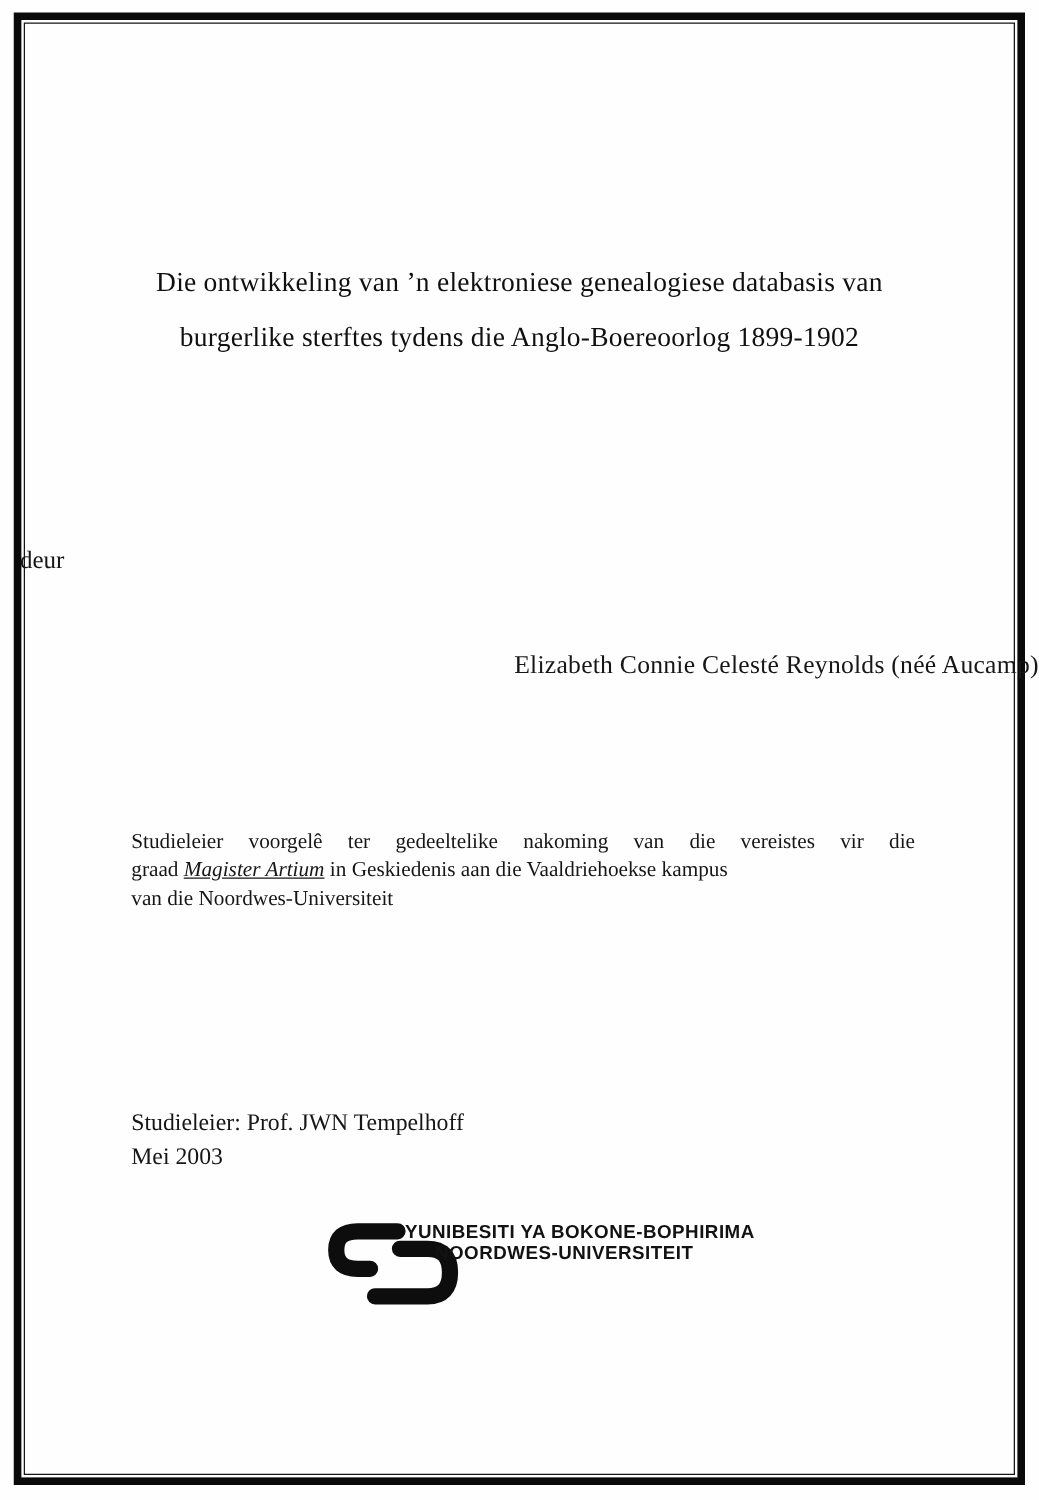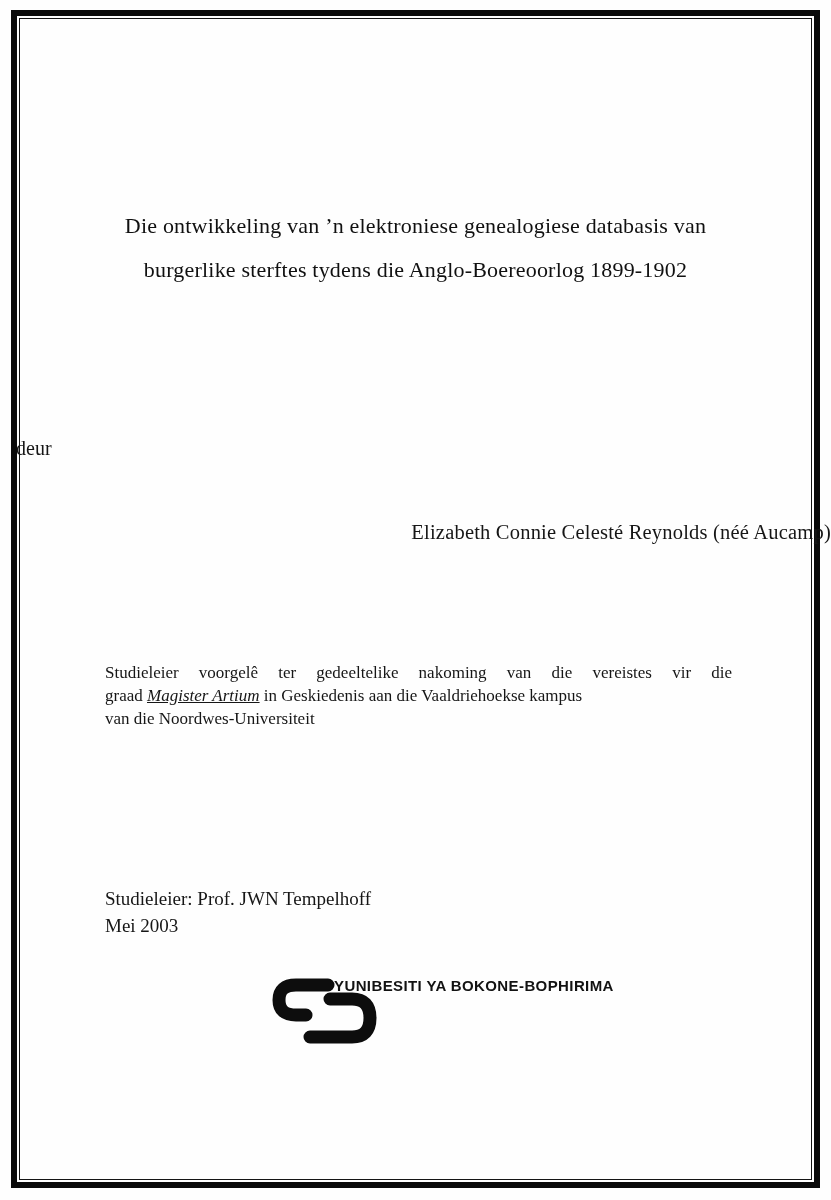--- a/index.html
+++ b/index.html
@@ -67,21 +67,21 @@
   .statement .ital { font-style: italic; text-decoration: underline; }
   .supervisor-block {
     position: absolute;
     top: 885px;
     left: 105px;
     font-size: 19px;
     line-height: 27px;
   }
   .logo {
     position: absolute;
-    left: 272px;
+    left: 262px;
     top: 971px;
     width: 330px;
     height: 80px;
     text-decoration: underline;
   }
   .logo-mark {
     position: absolute;
     left: 0;
     top: 5px;
   }
@@ -129,16 +129,17 @@
 
   <div class="logo">
     <svg class="logo-mark" width="105" height="70" viewBox="0 0 105 70" aria-hidden="true">
 
       <path d="M 56 9 L 24 9 Q 7 9 7 24 Q 7 39 24 39 L 34 39" fill="none" stroke="#0d0d0d" stroke-width="13" stroke-linecap="round"></path>
 
       <path d="M 38 61 L 80 61 Q 98 61 98 42 Q 98 23 80 23 L 58 23" fill="none" stroke="#0d0d0d" stroke-width="13" stroke-linecap="round"></path>
     </svg>
     <div class="logo-text">
       <div class="l1">YUNIBESITI YA BOKONE-BOPHIRIMA</div>
+      <div class="l3">NOORDWES-UNIVERSITEIT</div>
     </div>
   </div>
 
 </div>
 
 </body></html>

